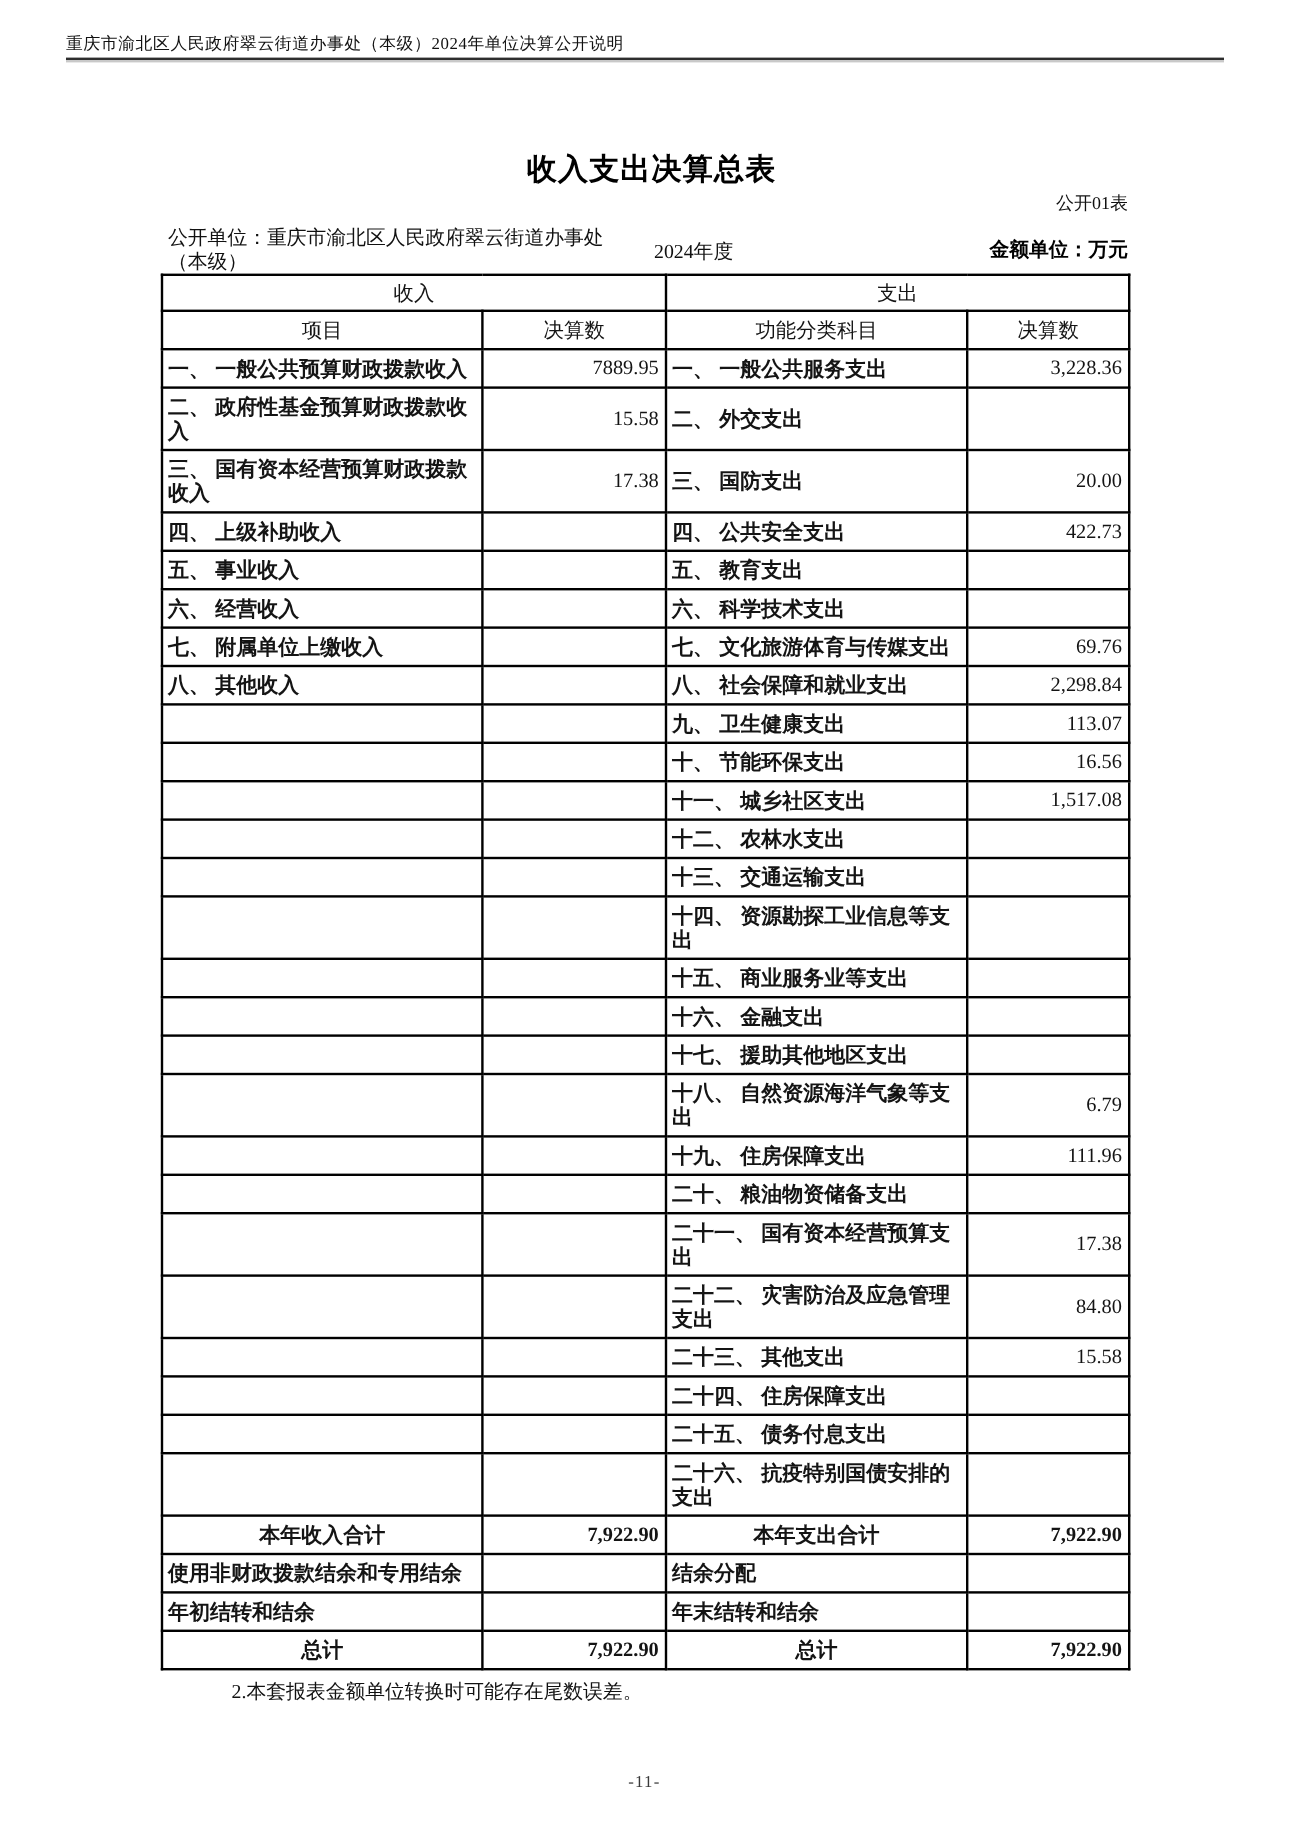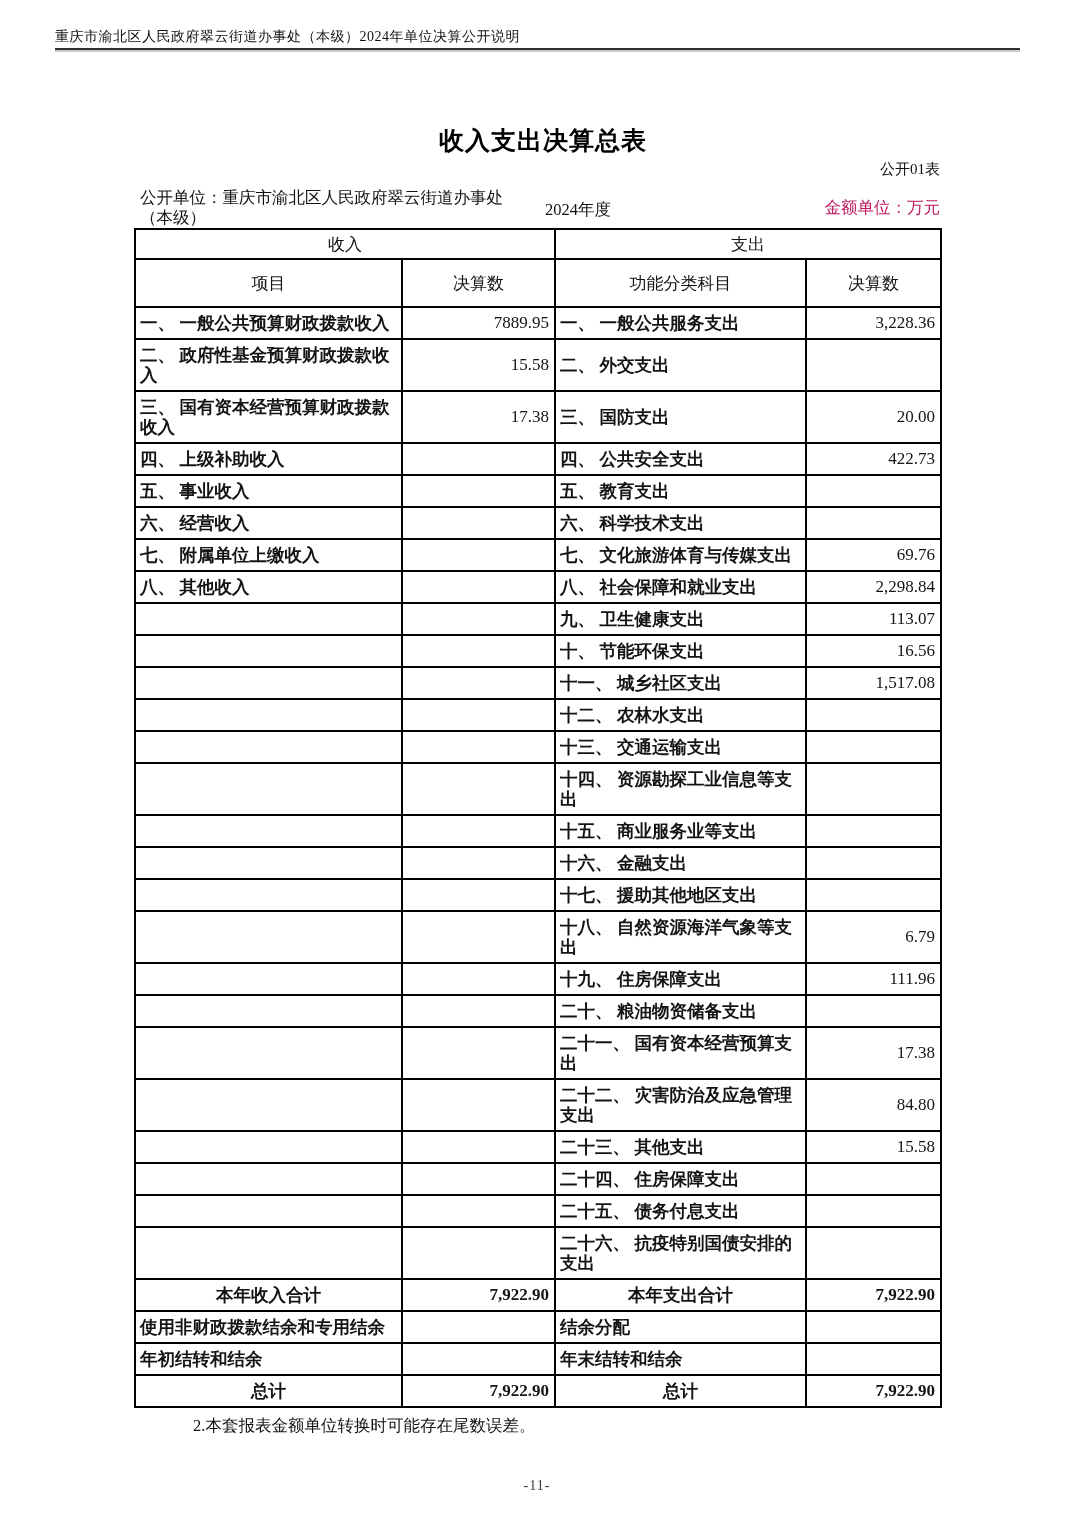--- a/index.html
+++ b/index.html
@@ -24,36 +24,36 @@
     position:absolute; top:160px; right:134px; font-size:15px; color:#111;
   }
   .meta-left{
     position:absolute; left:140px; top:188px; width:392px;
     font-size:16.5px; line-height:20px; color:#111;
   }
   .meta-center{
     position:absolute; left:545px; top:199px; font-size:16.5px; color:#111;
   }
   .meta-right{
-    position:absolute; top:197px; right:134px; font-size:16.5px; color:#be185d;
+    position:absolute; top:197px; right:134px; font-size:16.5px; color:#000000;font-weight:bold;
   }
 
   table.acct{
     margin:228px 0 0 134px;
     width:806px; border-collapse:collapse; table-layout:fixed;padding-left:40px;
   }
   .acct th, .acct td{
     border:2px solid #000; vertical-align:middle; color:#141414;
     overflow:hidden;
   }
   .acct thead th{
     font-weight:normal; text-align:center; font-size:17px;
   }
   .acct thead tr.sec th{ height:30px; }
-  .acct thead tr.sub th{ height:48px; }
+  .acct thead tr.sub th{ height:32px; }
   .acct td{
     font-size:17.5px; line-height:20px; padding:5px 4px;
   }
   .acct td.item{ text-align:left; padding-left:4px;font-weight:bold; }
   .acct td.val{ text-align:right; padding-right:5px; font-size:17px; }
   .acct td.total-label{ text-align:center; font-weight:bold; }
   .acct td.total-val{ font-weight:bold; }
 
   .notes{
     margin:6px 0 0 137px; font-size:16.5px; line-height:24px; color:#111;

